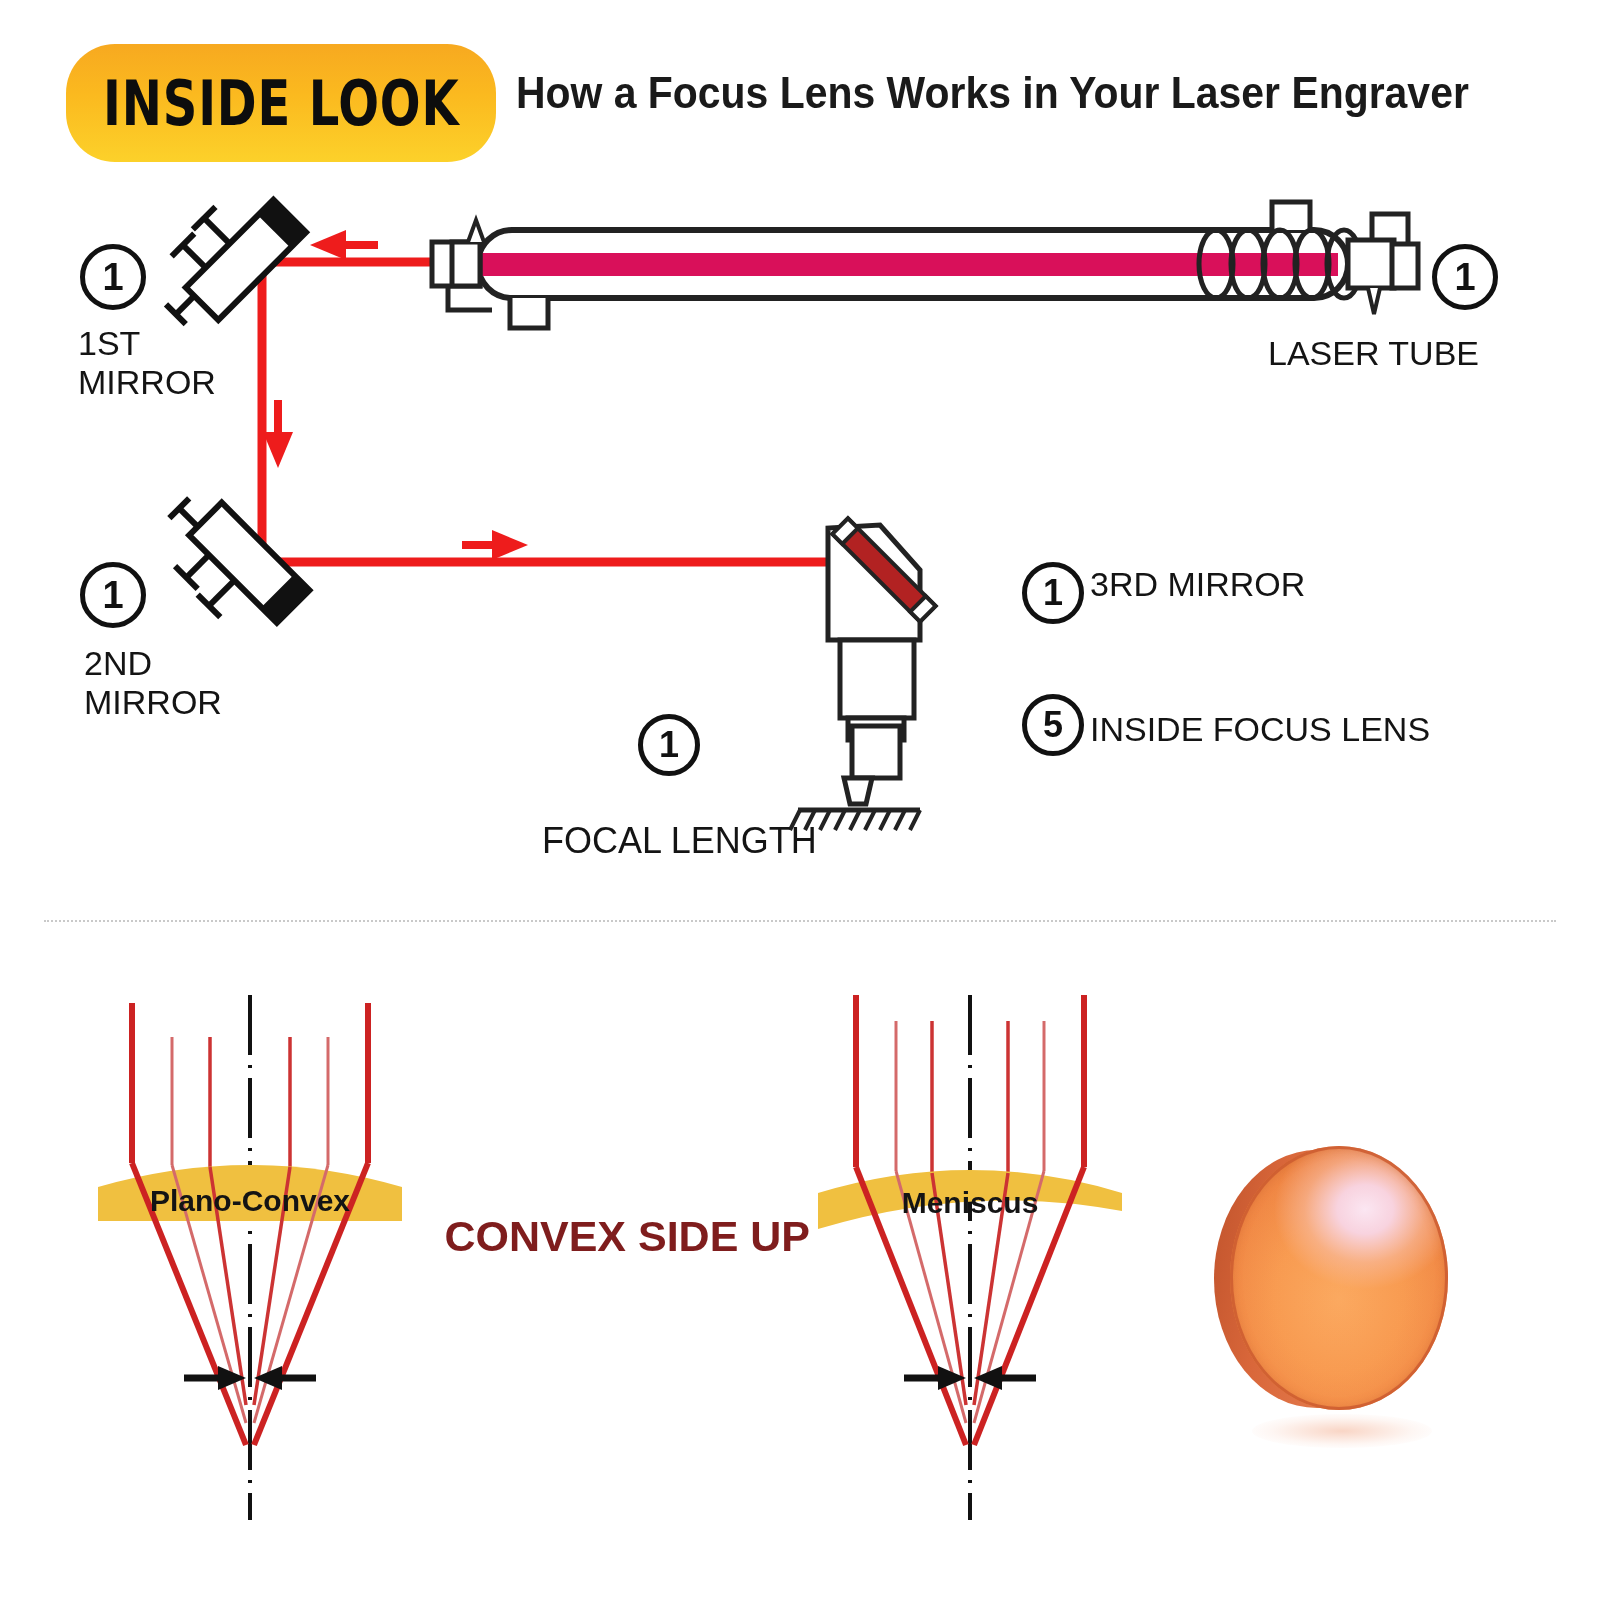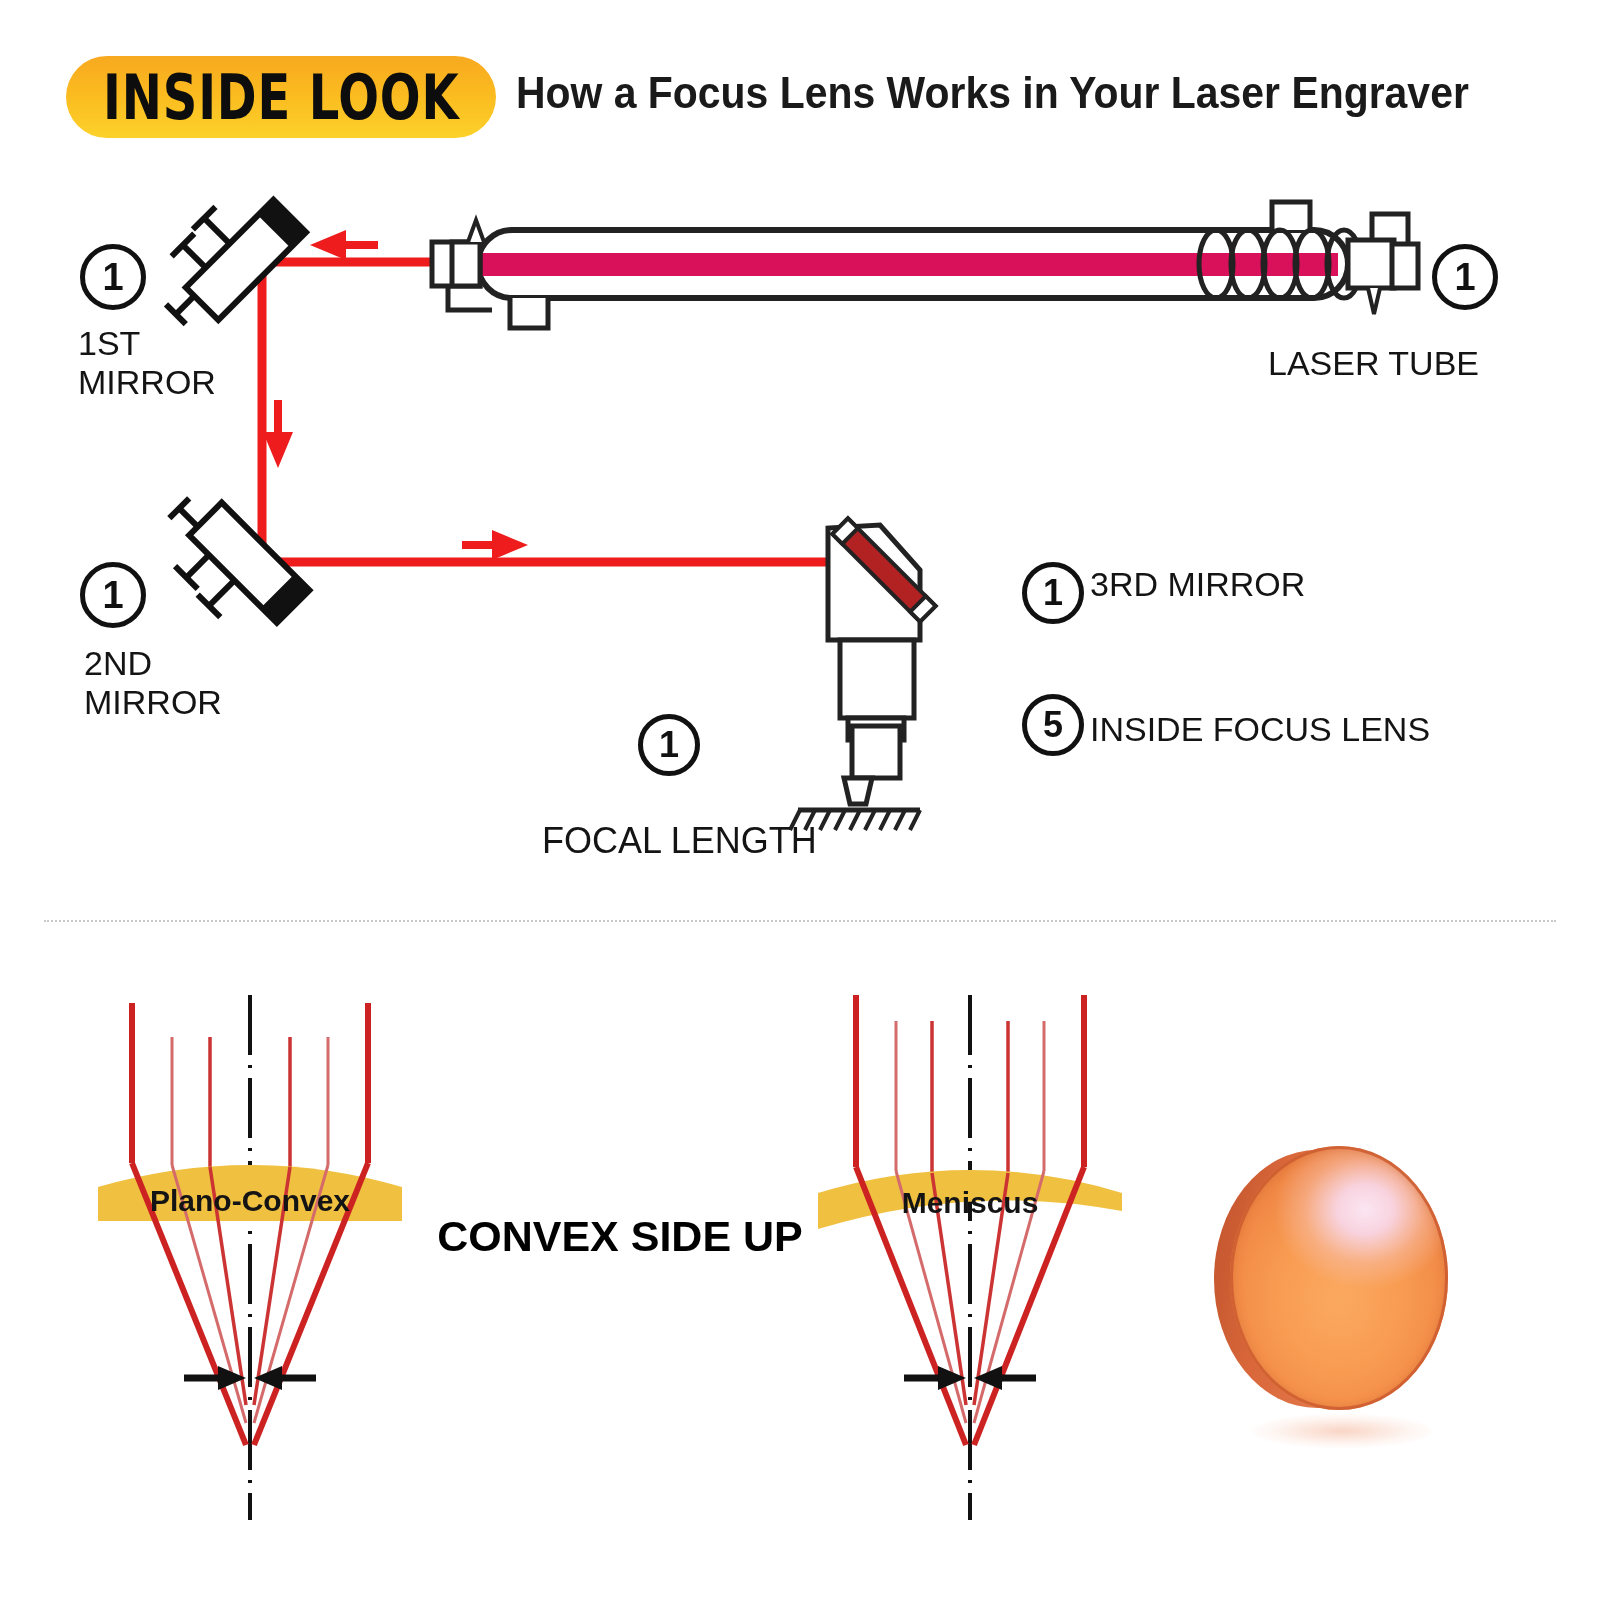--- a/index.html
+++ b/index.html
@@ -17,22 +17,22 @@
 
   
   #header {
     position: absolute;
     left: 0; top: 0;
     width: 1600px;
     height: 170px;
   }
   #badge {
     position: absolute;
-    left: 66px; top: 56px;
-    width: 430px; height: 82px;
+    left: 66px; top: 44px;
+    width: 430px; height: 118px;
     border-radius: 49px;
     background: linear-gradient(180deg, #f7a920 0%, #fbb91f 42%, #fcd12a 100%);
     display: flex;
     align-items: center;
     justify-content: center;
   }
   #badge-text {
     font-family: "Liberation Sans Narrow", "DejaVu Sans Condensed", "Liberation Sans", sans-serif;
     font-weight: bold;
     font-size: 62px;
@@ -82,22 +82,22 @@
     left: 44px; top: 920px;
     width: 1512px; height: 0;
     border-top: 2px dotted #c9c9c9;
   }
 
   
   #convex-note {
     position: absolute;
     left: 430px; top: 1208px;
     width: 380px;
-    text-align: center;
-    color: #000000;
+    text-align: right;
+    color: #7f1d1d;
     font-weight: bold;
     font-size: 43px;
     line-height: 1.32;
   }
 
   
   #lens-photo-wrap {
     position: absolute;
     left: 1212px; top: 1128px;
     width: 250px; height: 330px;
@@ -263,21 +263,21 @@
 
 <div class="callout-badge" style="left:80px; top:244px; width:66px; height:66px; font-size:38px;">1</div>
 <div class="cap-label" style="left:78px; top:324px; font-size:34px;">1ST
 MIRROR</div>
 
 <div class="callout-badge" style="left:80px; top:562px; width:66px; height:66px; font-size:38px;">1</div>
 <div class="cap-label" style="left:84px; top:644px; font-size:34px;">2ND
 MIRROR</div>
 
 <div class="callout-badge" style="left:1432px; top:244px; width:66px; height:66px; font-size:38px;">1</div>
-<div class="cap-label" style="left:1268px; top:334px; font-size:34px;margin-top:10px;">LASER TUBE</div>
+<div class="cap-label" style="left:1268px; top:334px; font-size:34px;">LASER TUBE</div>
 
 <div class="callout-badge" style="left:1022px; top:562px; width:62px; height:62px; font-size:36px;">1</div>
 <div class="cap-label" style="left:1090px; top:565px; font-size:34px;">3RD MIRROR</div>
 
 <div class="callout-badge" style="left:1022px; top:694px; width:62px; height:62px; font-size:36px;">5</div>
 <div class="cap-label" style="left:1090px; top:710px; font-size:34px;">INSIDE FOCUS LENS</div>
 
 <div class="callout-badge" style="left:638px; top:714px; width:62px; height:62px; font-size:36px;">1</div>
 <div class="cap-label" style="left:542px; top:820px; font-size:36px;">FOCAL LENGTH</div>
 

